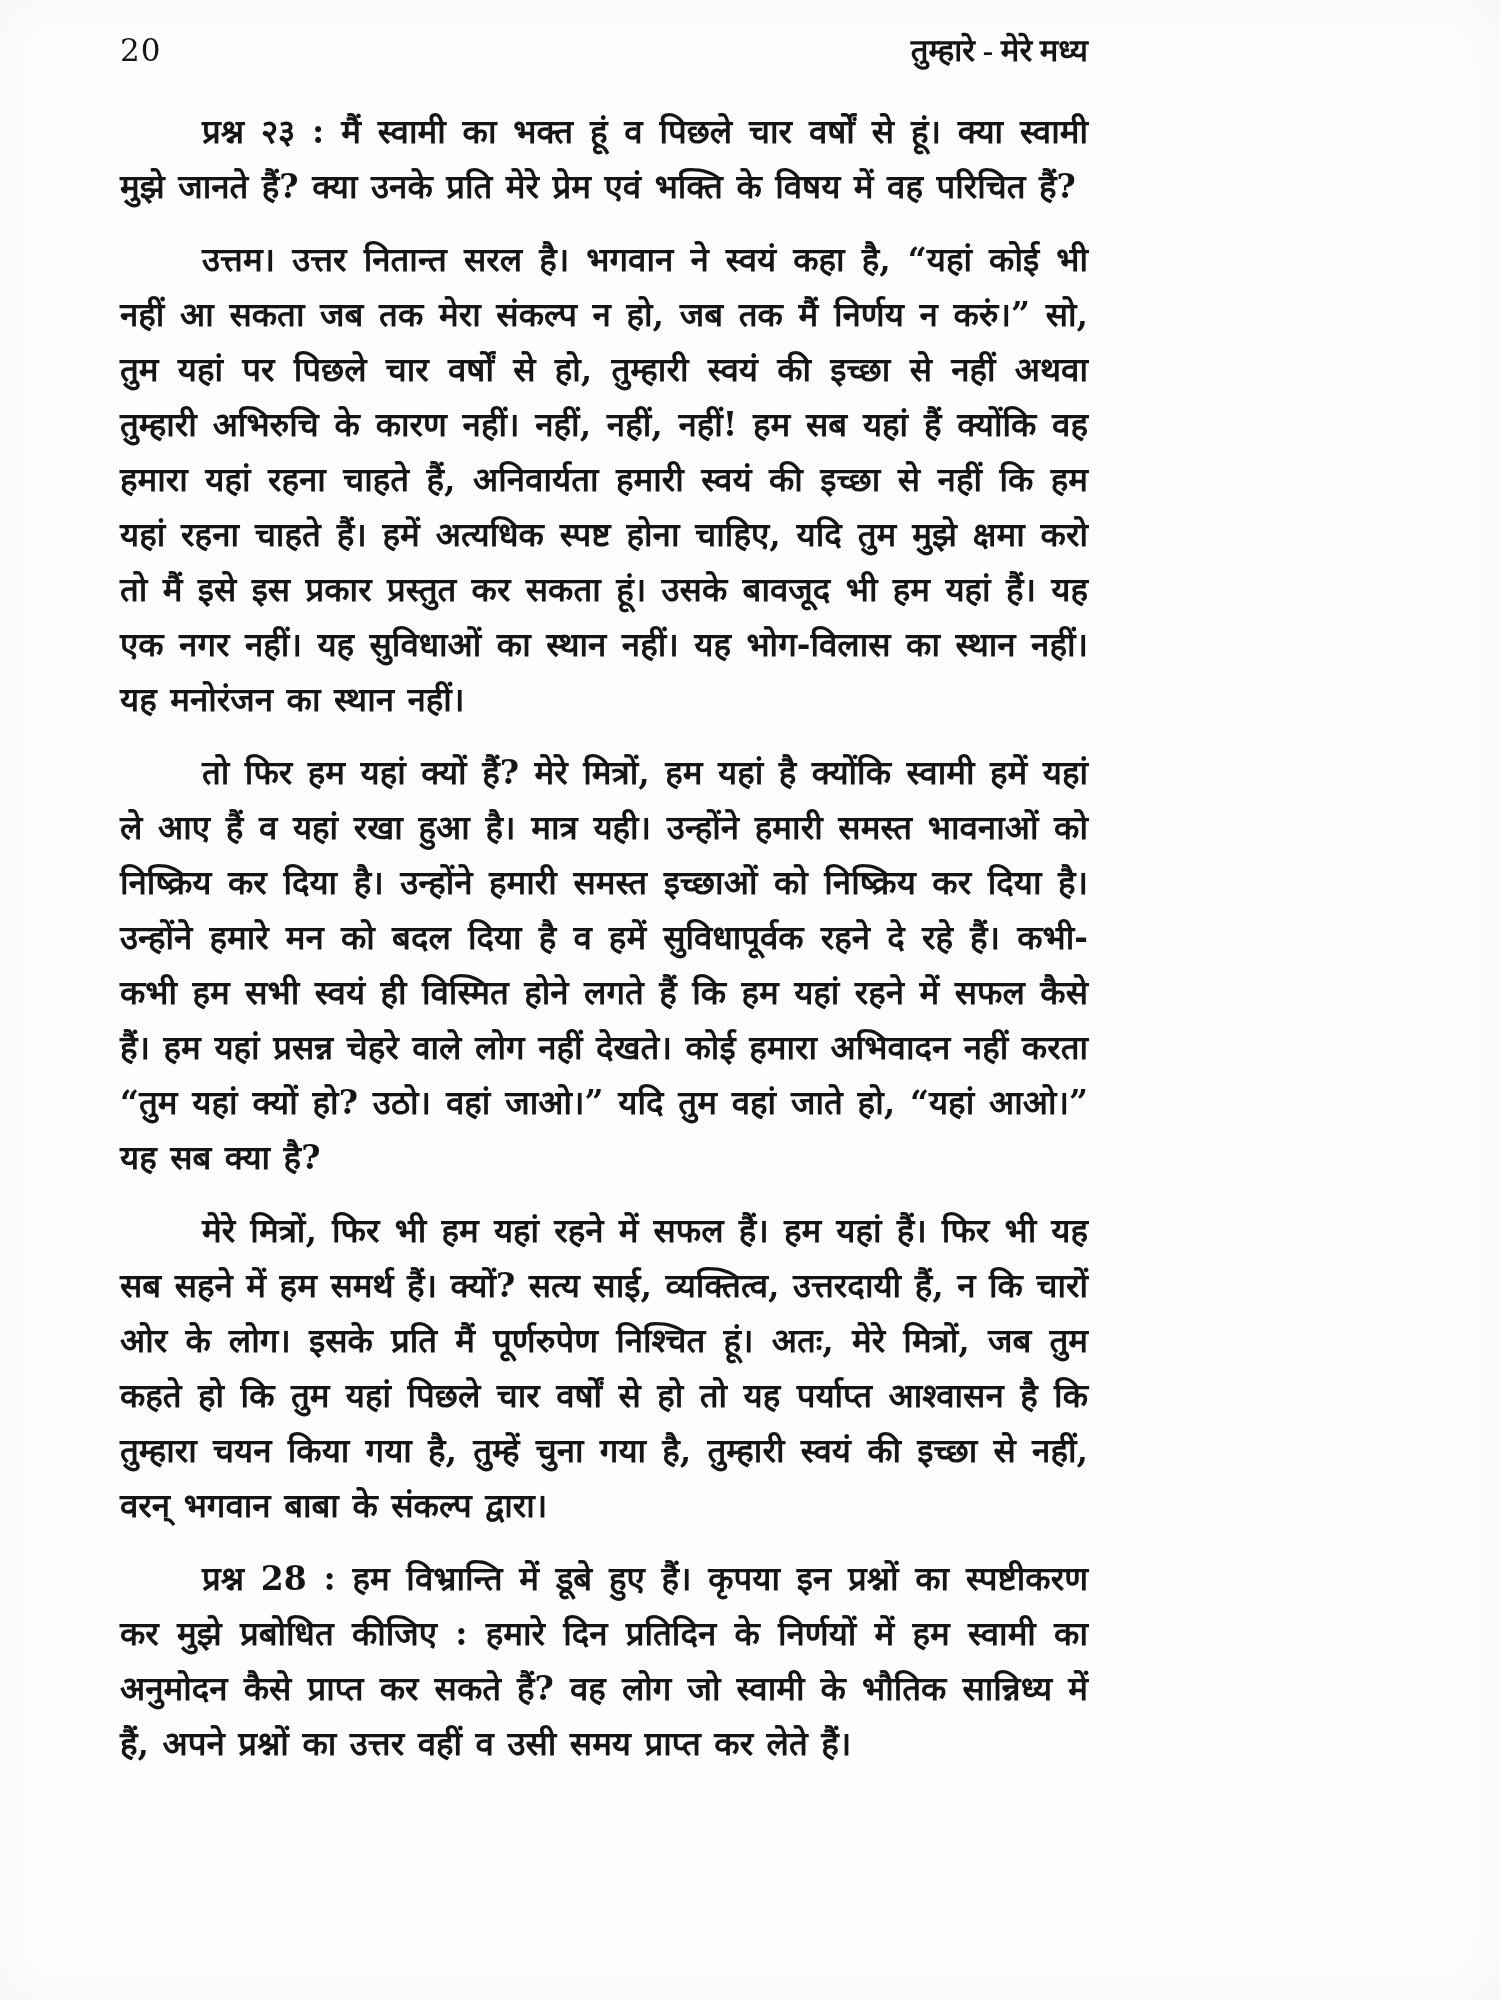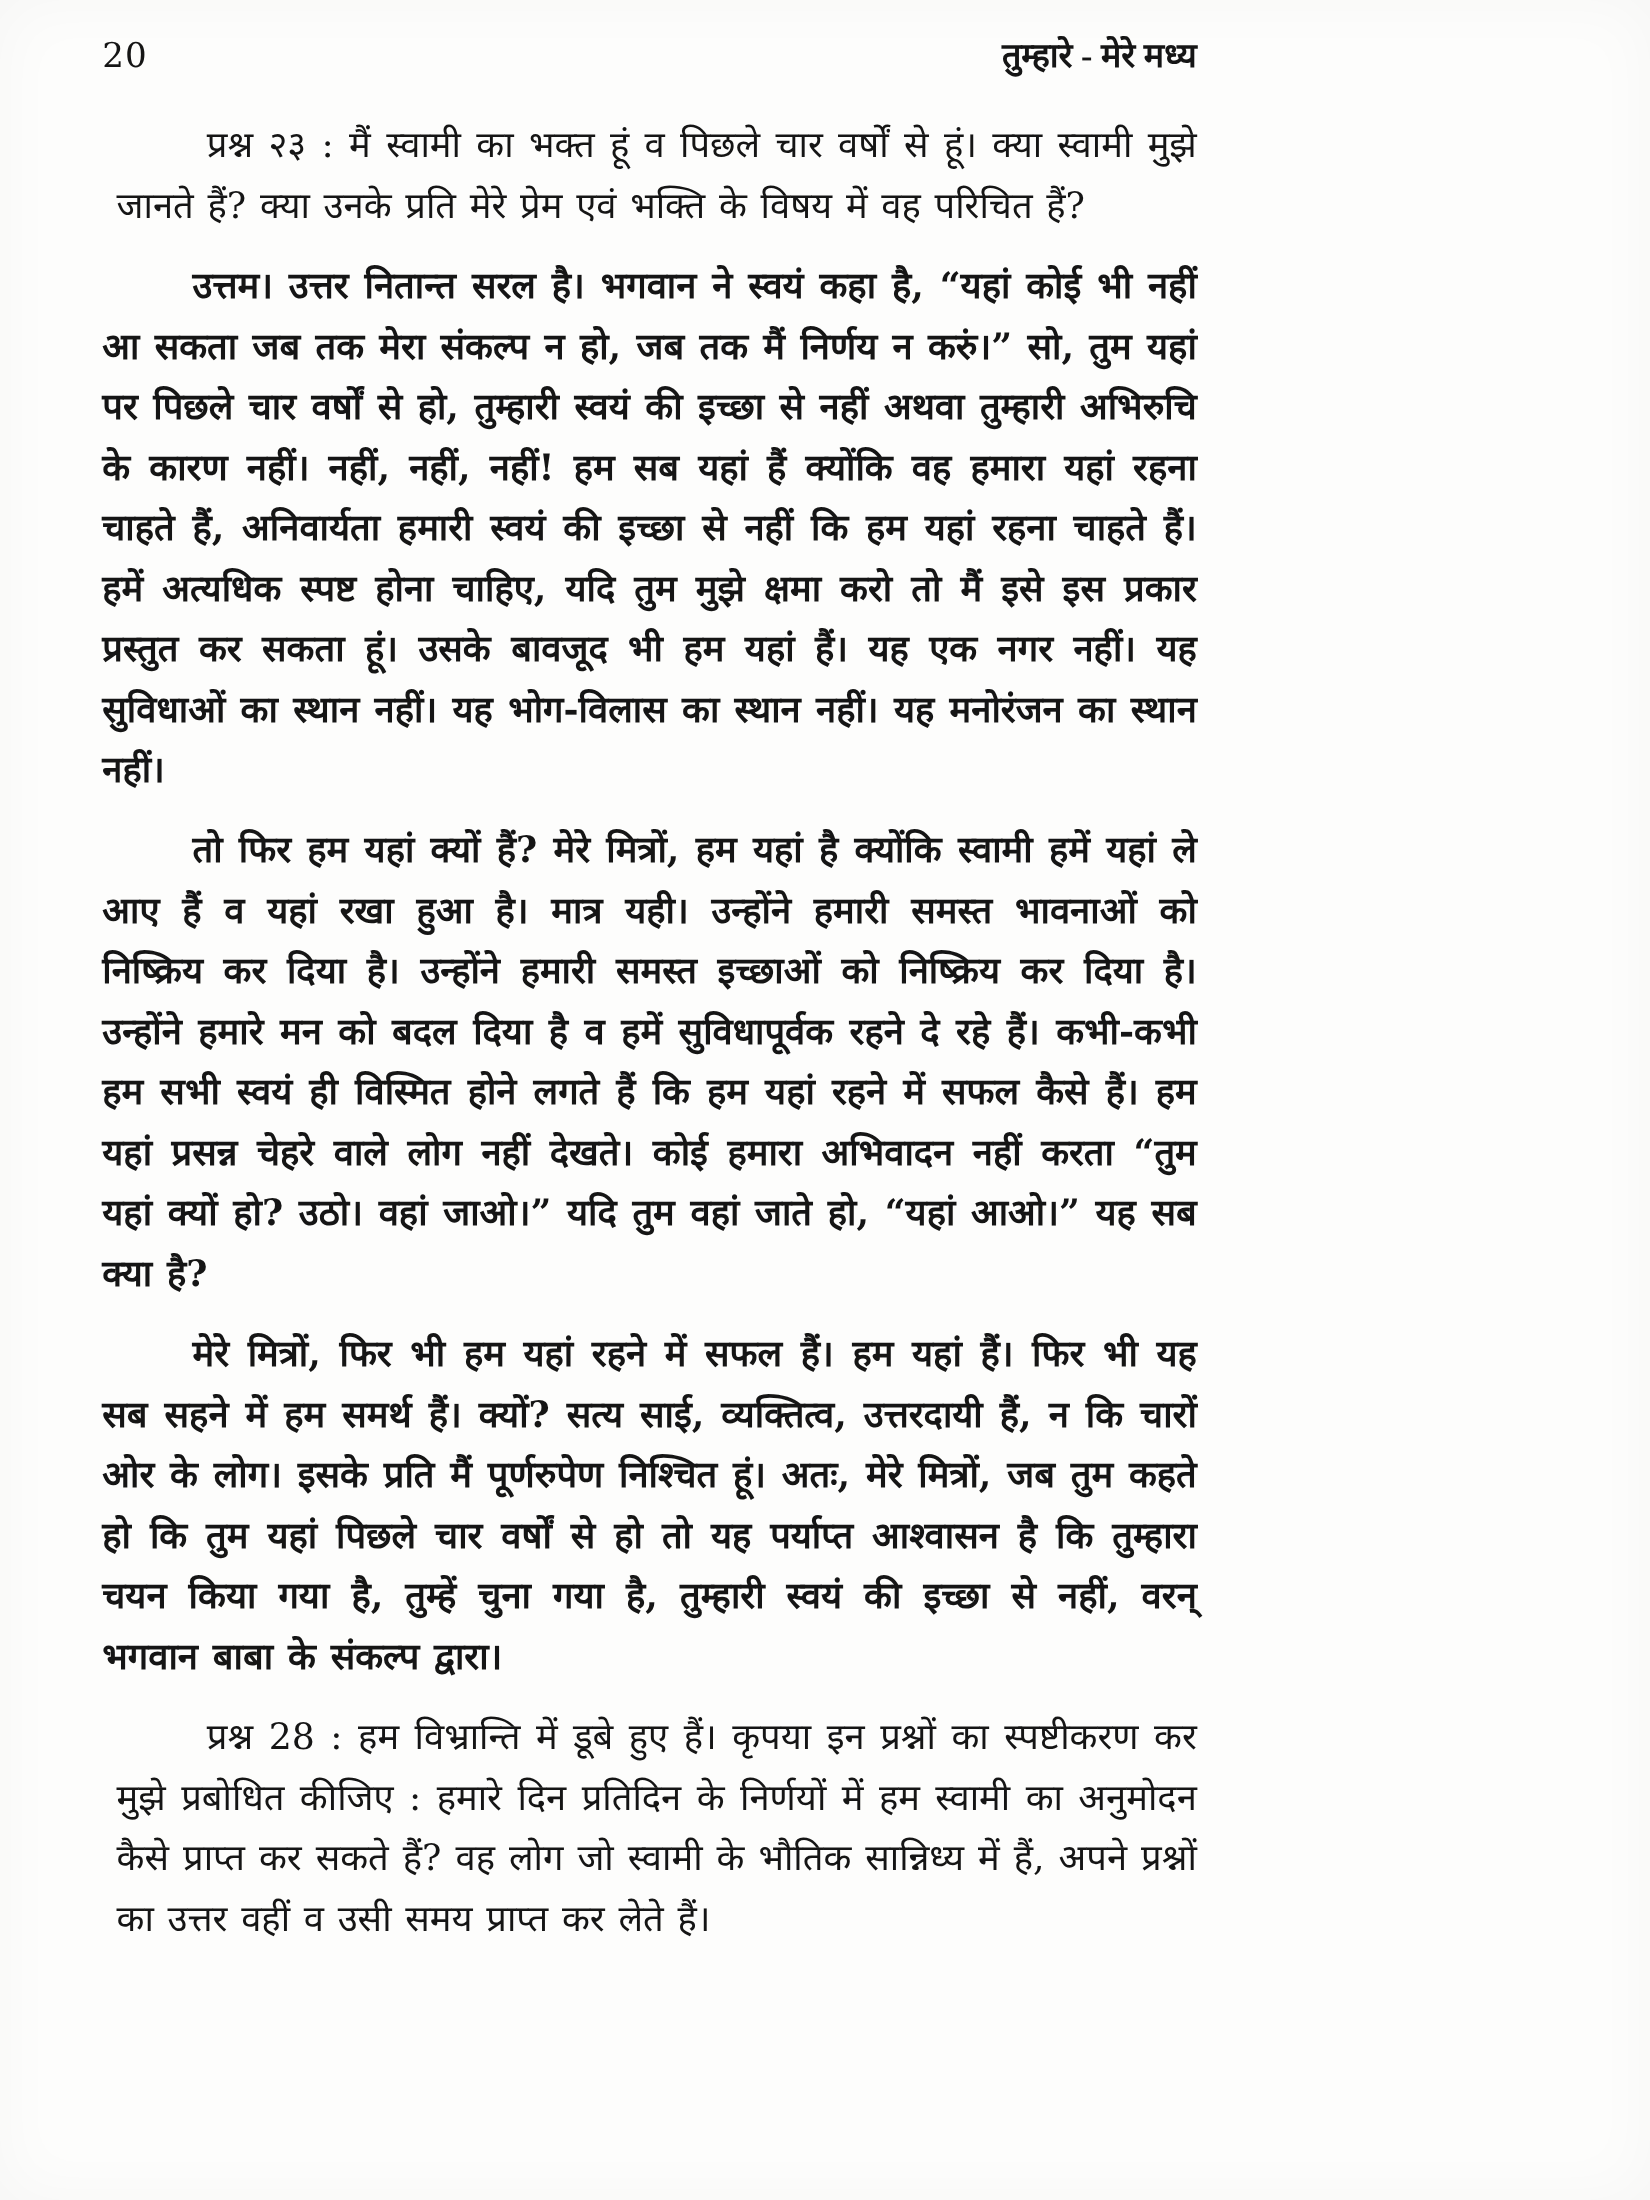--- a/index.html
+++ b/index.html
@@ -8,21 +8,21 @@
     padding: 0;
     background: #e9e9e9;
   }
   .page {
     position: relative;
     width: 1500px;
     height: 2000px;
     margin: 0 auto;
     background: #fdfdfc;
     box-sizing: border-box;
-    padding: 28px 412px 40px 93px;
+    padding: 28px 412px 40px 120px;
     font-family: "DejaVu Serif", "Liberation Serif", serif;
     color: #151515;
     overflow: hidden;
   }
   .page-header {
     display: flex;
     justify-content: space-between;
     align-items: baseline;
     margin-bottom: 34px;
   }
@@ -38,22 +38,21 @@
   }
   .content p {
     font-size: 33px;
     line-height: 55px;
     text-align: justify;
     text-indent: 82px;
     margin: 0 0 18px 0;
     word-spacing: 2px;
   }
   .content p.question {
-    font-weight: 400;
-    margin-left: 13px;
+    font-weight: 700;
   }
   .content p.answer {
     font-weight: 700;
   }
   
   .page::after {
     content: "";
     position: absolute;
     inset: 0;
     pointer-events: none;

